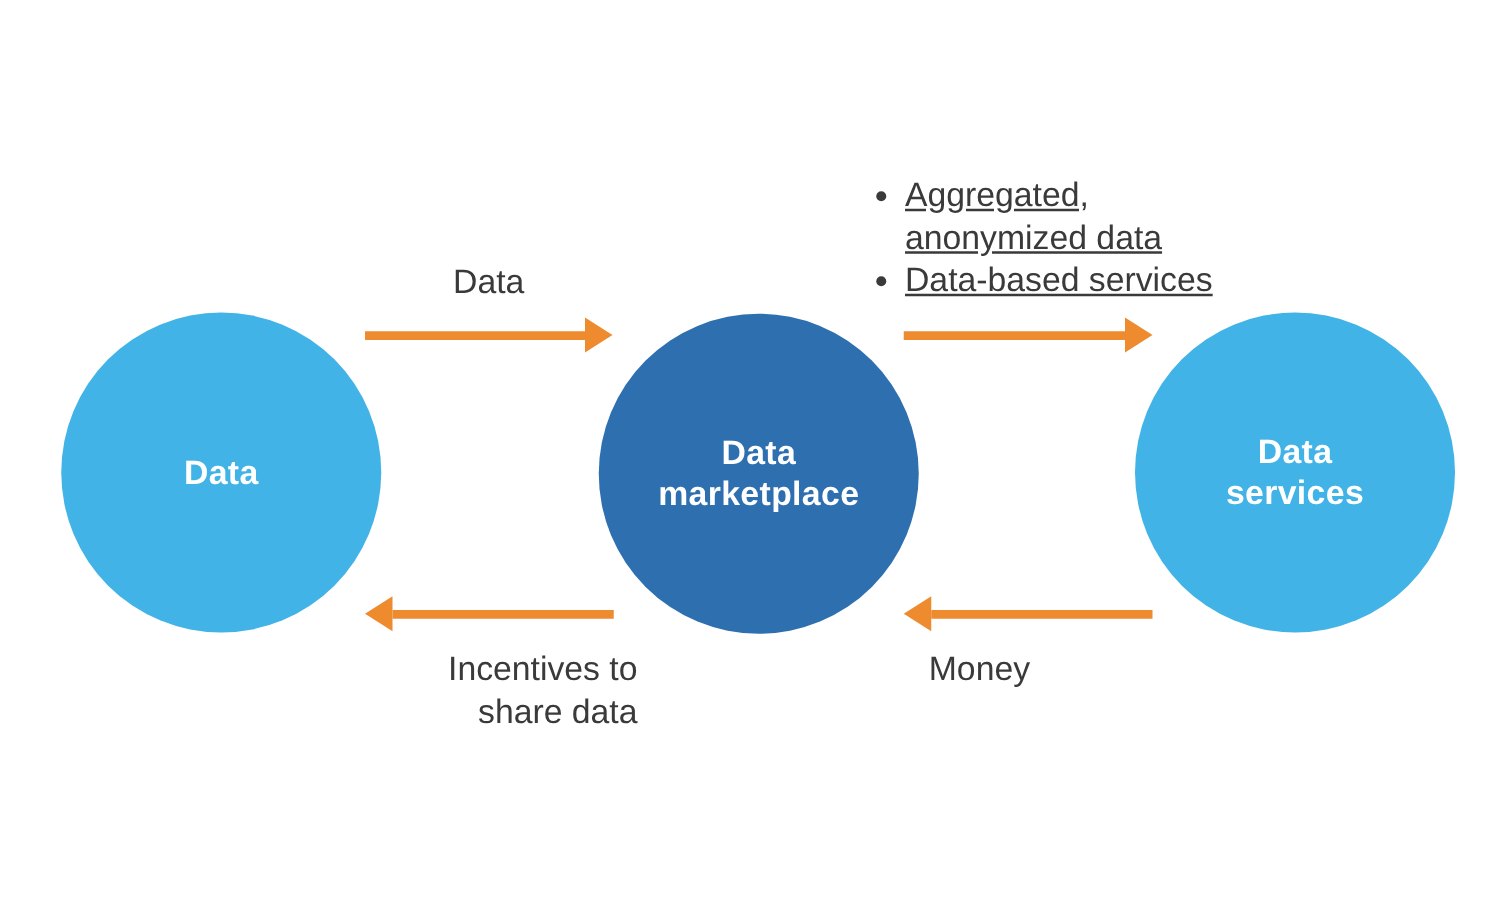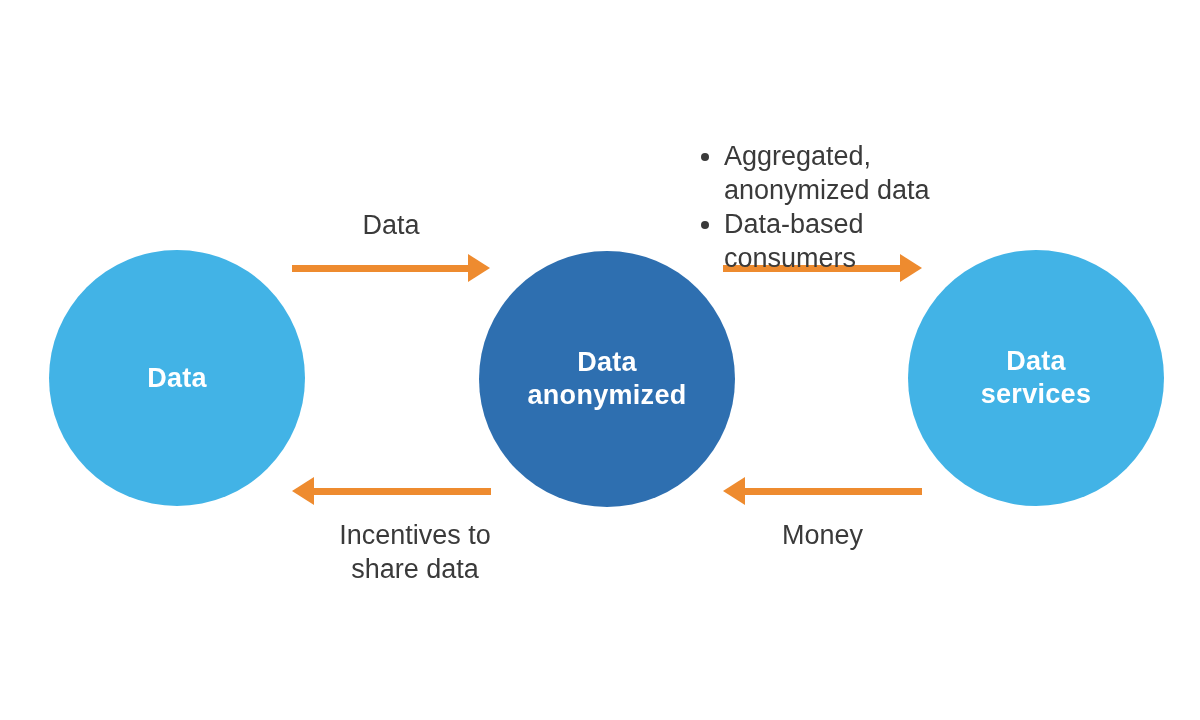--- a/index.html
+++ b/index.html
@@ -68,50 +68,50 @@
   .arrow-incentives { left: 292px; top: 477px; width: 199px; }
   .arrow-money      { left: 723px; top: 477px; width: 199px; }
 
   .flow-label {
     position: absolute;
     color: var(--text);
     font-size: 27px;
     line-height: 34px;
   }
   .label-data       { left: 292px; top: 208px; width: 198px; text-align: center; }
-  .label-incentives { left: 320px; top: 518px; width: 190px; text-align: center; }
-  .label-money      { left: 723px; top: 518px; width: 199px; text-align: center; }
+  .label-incentives { left: 320px; top: 518px; width: 190px; text-align: right; }
+  .label-money      { left: 743px; top: 518px; width: 199px; text-align: left; }
 
   .bullet-list {
     position: absolute;
     left: 698px; top: 139px;
     width: 286px;
     color: var(--text);
     font-size: 27px;
     line-height: 34px;
     list-style: disc;
     padding-left: 26px;
   }
-  .bullet-list li { max-width: 260px; }
+  .bullet-list li { max-width: 260px; text-decoration: underline; }
 </style>
 </head>
 <body>
 
 <div class="canvas">
 
   <div class="node light node-providers">
     <div class="node-label">
       <span>Data</span>
     </div>
   </div>
 
   <div class="node dark node-marketplace">
     <div class="node-label">
       <span>Data</span>
-      <span>anonymized</span>
+      <span>marketplace</span>
     </div>
   </div>
 
   <div class="node light node-consumers">
     <div class="node-label">
       <span>Data</span>
       <span>services</span>
     </div>
   </div>
 
@@ -132,20 +132,20 @@
 
   <div class="arrow dir-left arrow-money">
     <div class="head"></div>
     <div class="shaft"></div>
   </div>
 
   <div class="flow-label label-data">Data</div>
 
   <ul class="bullet-list">
     <li>Aggregated, anonymized data</li>
-    <li>Data-based consumers</li>
+    <li>Data-based services</li>
   </ul>
 
   <div class="flow-label label-incentives">Incentives to share data</div>
 
   <div class="flow-label label-money">Money</div>
 
 </div>
 
 </body></html>

